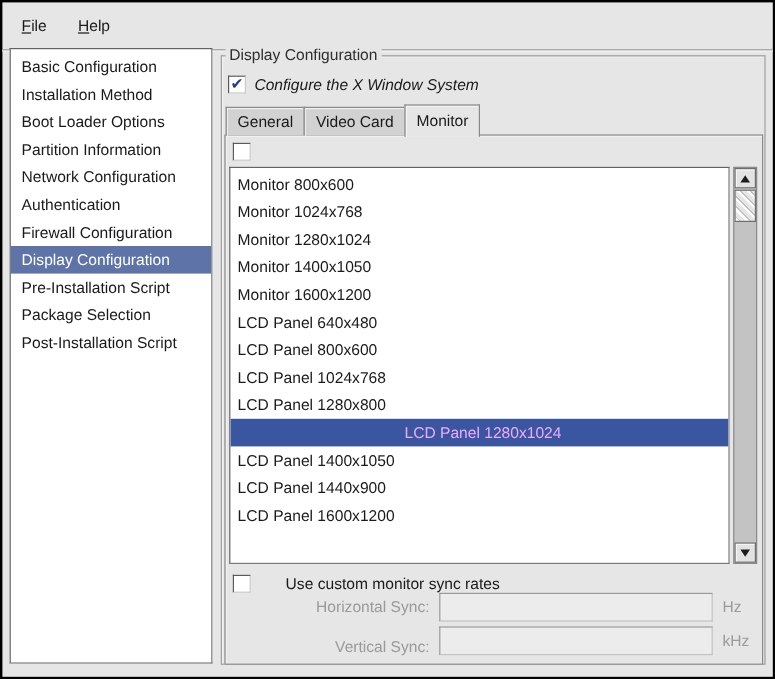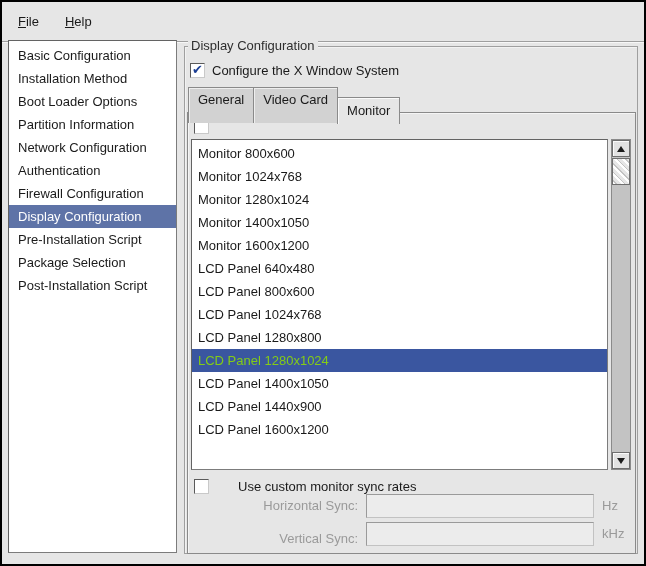--- a/index.html
+++ b/index.html
@@ -48,21 +48,21 @@
     position:relative; flex:0 0 auto;
   }
   .checkbox.checked::after {
     content:"✔"; position:absolute; left:1px; top:-2px;
     color:var(--check); font-size:13px; font-weight:bold;
   }
 
   
   .tabs { position:absolute; left:186px; top:85px; display:flex; align-items:flex-end; z-index:3; }
   .tab {
-    height:36px; line-height:23px; padding:0 9px;
+    height:24px; line-height:23px; padding:0 9px;
     background:#d2d2d2; border:1px solid #8a8a8a; border-bottom:none;
     box-shadow: inset 1px 1px 0 #eeeeee; margin-right:-1px; cursor:default;
   }
   .tab.active {
     height:27px; line-height:26px; background:var(--win-bg); margin-bottom:-1px;
     box-shadow: inset 1px 1px 0 #fafafa;
   }
 
   
   .notebook {
@@ -72,21 +72,21 @@
   }
 
   
   .listwrap { position:absolute; left:3px; top:26px; width:440px; height:331px; display:flex; }
   .monlist {
     flex:1 1 auto; background:#fff; border:1px solid #7c7c7c;
     border-top-color:#636363; border-left-color:#636363;
     overflow:hidden; padding-top:2px;
   }
   .monlist .row { height:23px; line-height:23px; padding-left:6px; white-space:nowrap; }
-  .monlist .row.selected { background:var(--sel-list); color:#84cc16; }
+  .monlist .row.selected { background:var(--sel-list); color:#f0abfc;text-align:center; }
 
   
   .scrollbar {
     flex:0 0 20px; margin-left:3px; background:#c3c3c3;
     border:1px solid #8a8a8a; display:flex; flex-direction:column;
   }
   .sb-btn {
     height:17px; background:#e2e2e2; border:1px solid #6e6e6e;
     box-shadow: inset 1px 1px 0 #fafafa;
     display:flex; align-items:center; justify-content:center;
@@ -130,21 +130,21 @@
       <div class="row">Firewall Configuration</div>
       <div class="row selected">Display Configuration</div>
       <div class="row">Pre-Installation Script</div>
       <div class="row">Package Selection</div>
       <div class="row">Post-Installation Script</div>
     </div>
 
   <span class="frame-title">Display Configuration</span>
   <div class="frame"></div>
 
-  <div class="check-row" style="left:188px; top:61px;">
+  <div class="check-row" style="left:188px; top:61px;font-style:italic;">
     <span class="checkbox checked"></span>
     <span>Configure the X Window System</span>
   </div>
 
   <div class="tabs">
     <span class="tab">General</span>
     <span class="tab">Video Card</span>
     <span class="tab active">Monitor</span>
   </div>
 

